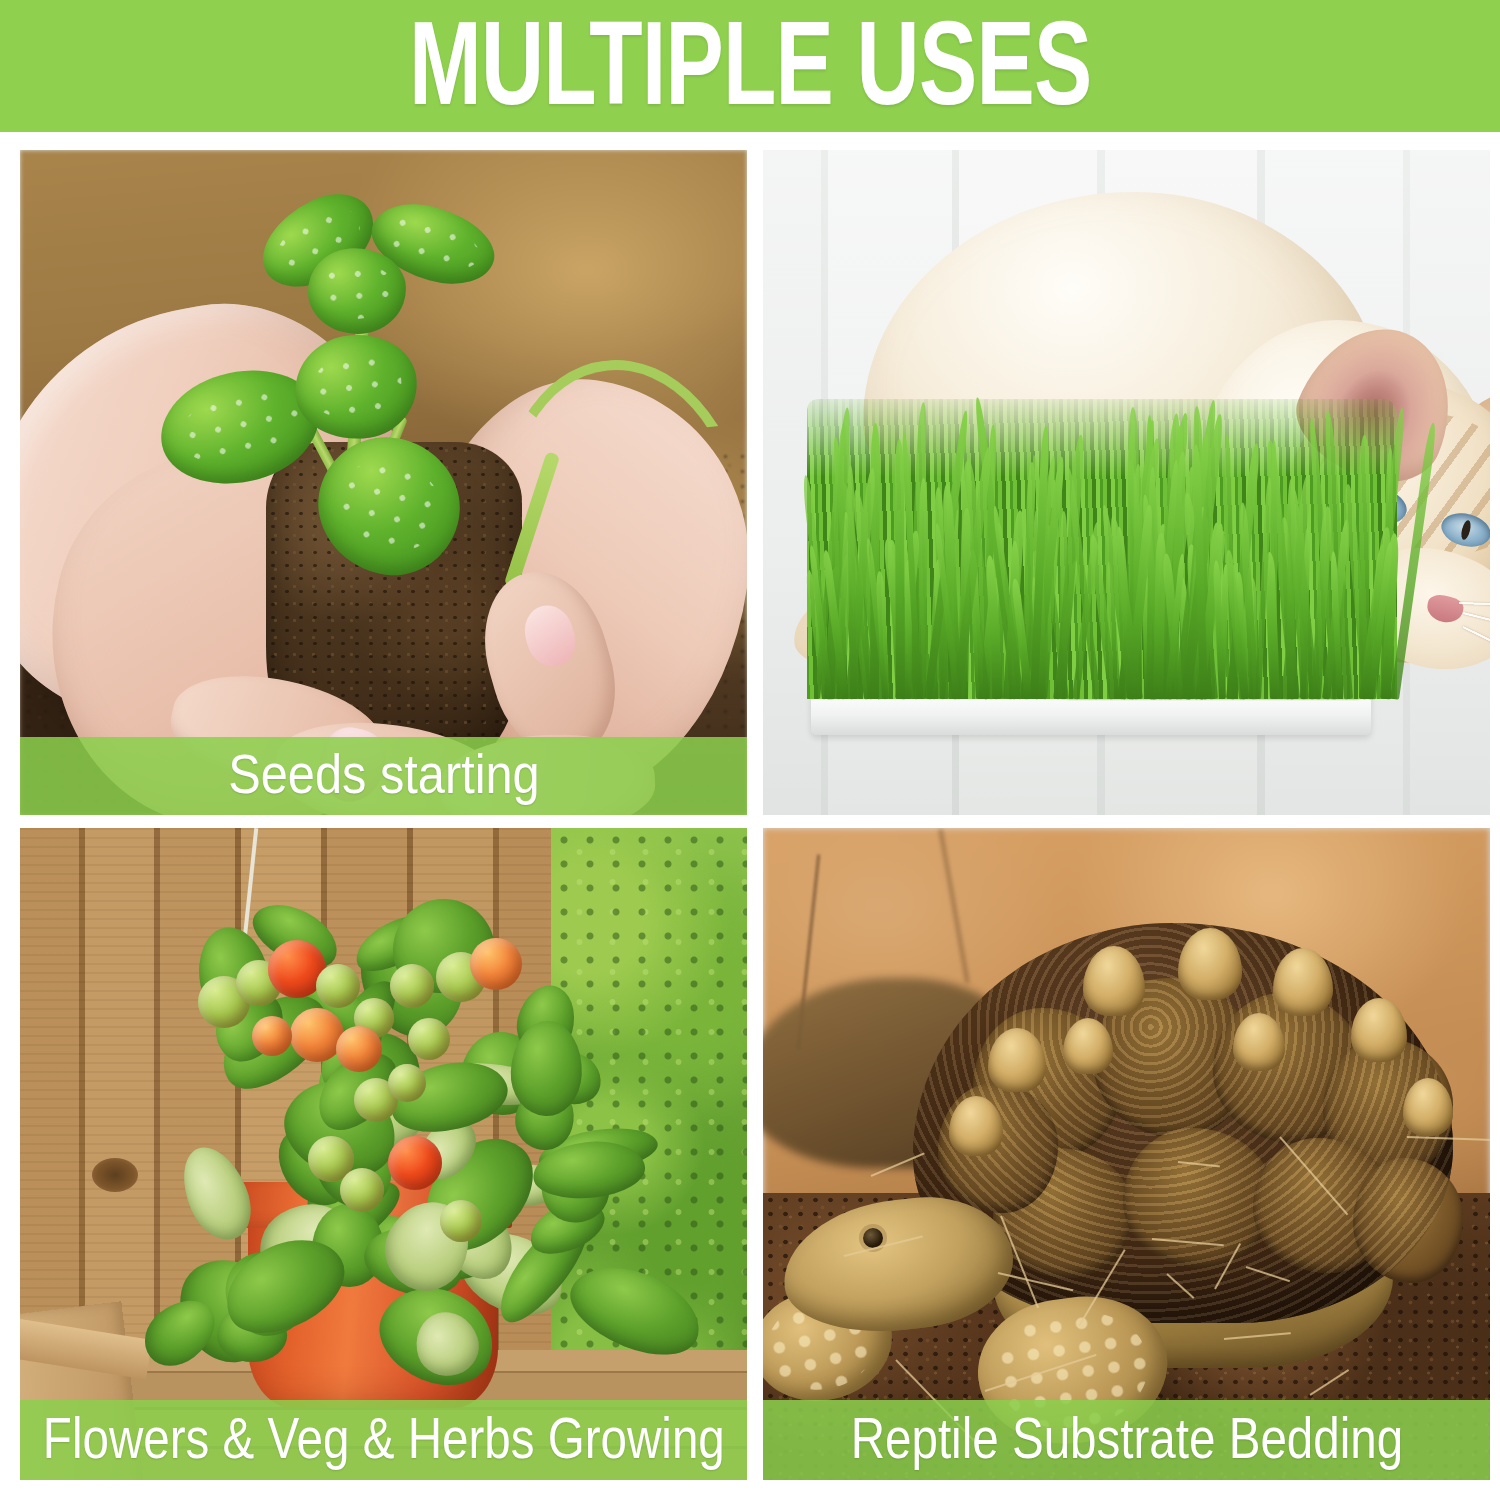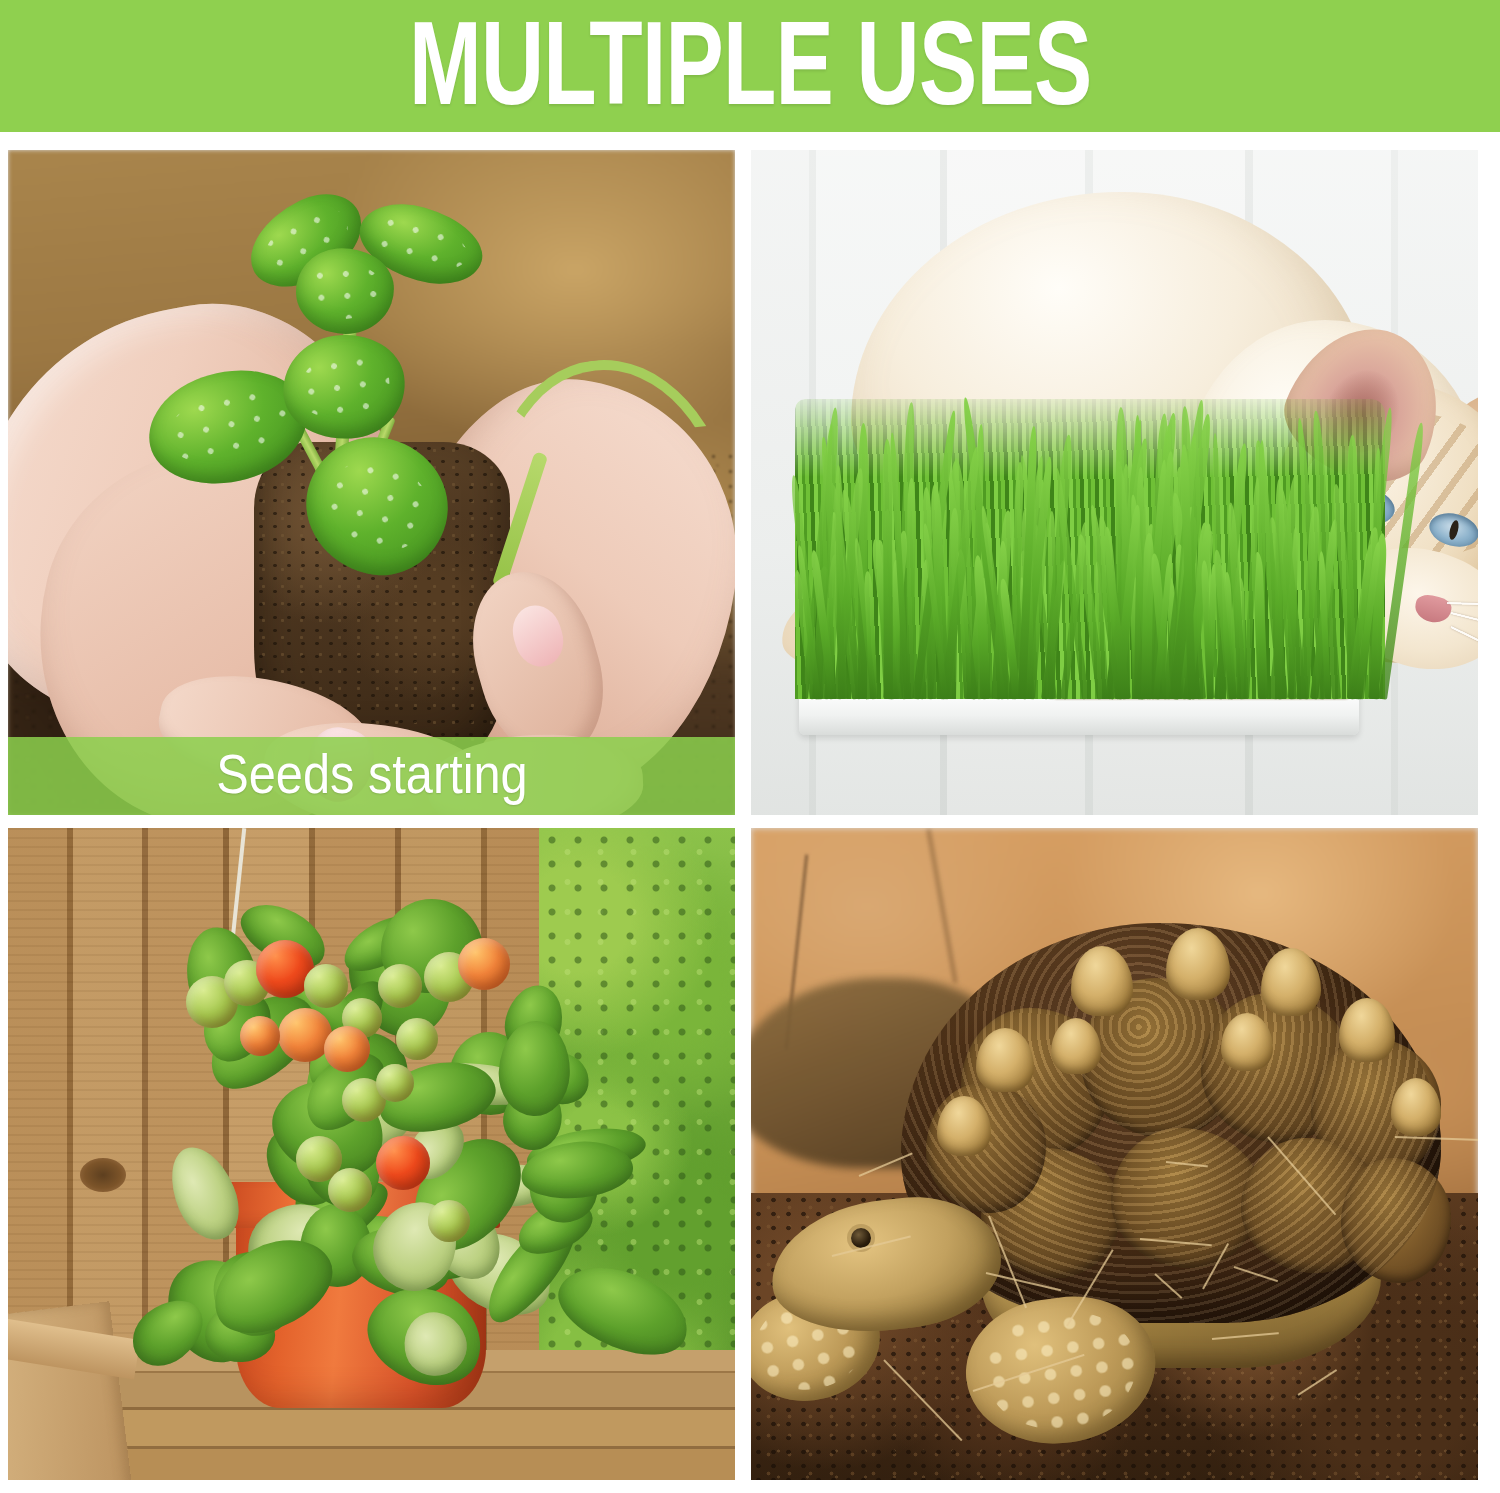--- a/index.html
+++ b/index.html
@@ -24,21 +24,21 @@
     line-height:1;
     transform:scaleX(0.74);
     transform-origin:center center;
     white-space:nowrap;
     text-shadow:0 2px 3px rgba(0,0,0,0.10);
     padding-bottom:6px;
   }
 
   
   .grid{
-    position:absolute; left:8px; top:150px;
+    position:absolute; left:20px; top:150px;
     width:1476px; height:1331px;
     display:grid;
     grid-template-columns:727px 727px;
     grid-template-rows:665px 652px;
     column-gap:16px; row-gap:13px;
   }
   .tile{
     position:relative; overflow:hidden; background:#ddd;
   }
   .scene{ position:absolute; inset:0; overflow:hidden; }
@@ -821,20 +821,23 @@
             <div class="tom grn" style="left:214px;top:210px;width:44px;height:44px"></div>
             <div class="tom grn" style="left:168px;top:268px;width:46px;height:46px"></div>
             <div class="tom grn" style="left:200px;top:300px;width:44px;height:44px"></div>
             <div class="tom red" style="left:248px;top:268px;width:54px;height:54px"></div>
             <div class="tom grn" style="left:300px;top:332px;width:42px;height:42px"></div>
             <div class="tom org" style="left:112px;top:148px;width:40px;height:40px"></div>
             <div class="tom grn" style="left:248px;top:196px;width:38px;height:38px"></div>
           </div>
       </div>
     </div>
+    <div class="caption-bar">
+      <span class="caption-text">Flowers &amp; Veg &amp; Herbs Growing</span>
+    </div>
   </div>
 
   <div class="tile t4 r2">
     <div class="scene">
       <div class="bg"></div>
       <div class="rockline"></div>
       <div class="rockline2"></div>
       <div class="tort2"></div>
       <div class="substrate"></div>
 
@@ -880,15 +883,18 @@
           <div class="straw" style="left:238px;top:387px;width:99px;transform:rotate(68deg)"></div>
           <div class="straw" style="left:483px;top:438px;width:46px;transform:rotate(18deg)"></div>
           <div class="straw" style="left:81px;top:427px;width:81px;transform:rotate(-14deg)"></div>
           <div class="straw" style="left:108px;top:347px;width:58px;transform:rotate(-23deg)"></div>
           <div class="straw" style="left:452px;top:460px;width:52px;transform:rotate(-61deg)"></div>
           <div class="straw" style="left:235px;top:444px;width:77px;transform:rotate(13deg)"></div>
           <div class="straw" style="left:316px;top:497px;width:89px;transform:rotate(-59deg)"></div>
           <div class="straw" style="left:547px;top:566px;width:46px;transform:rotate(-33deg)"></div>
         </div>
     </div>
+    <div class="caption-bar">
+      <span class="caption-text">Reptile Substrate Bedding</span>
+    </div>
   </div>
 
 </div>
 
 </body></html>

